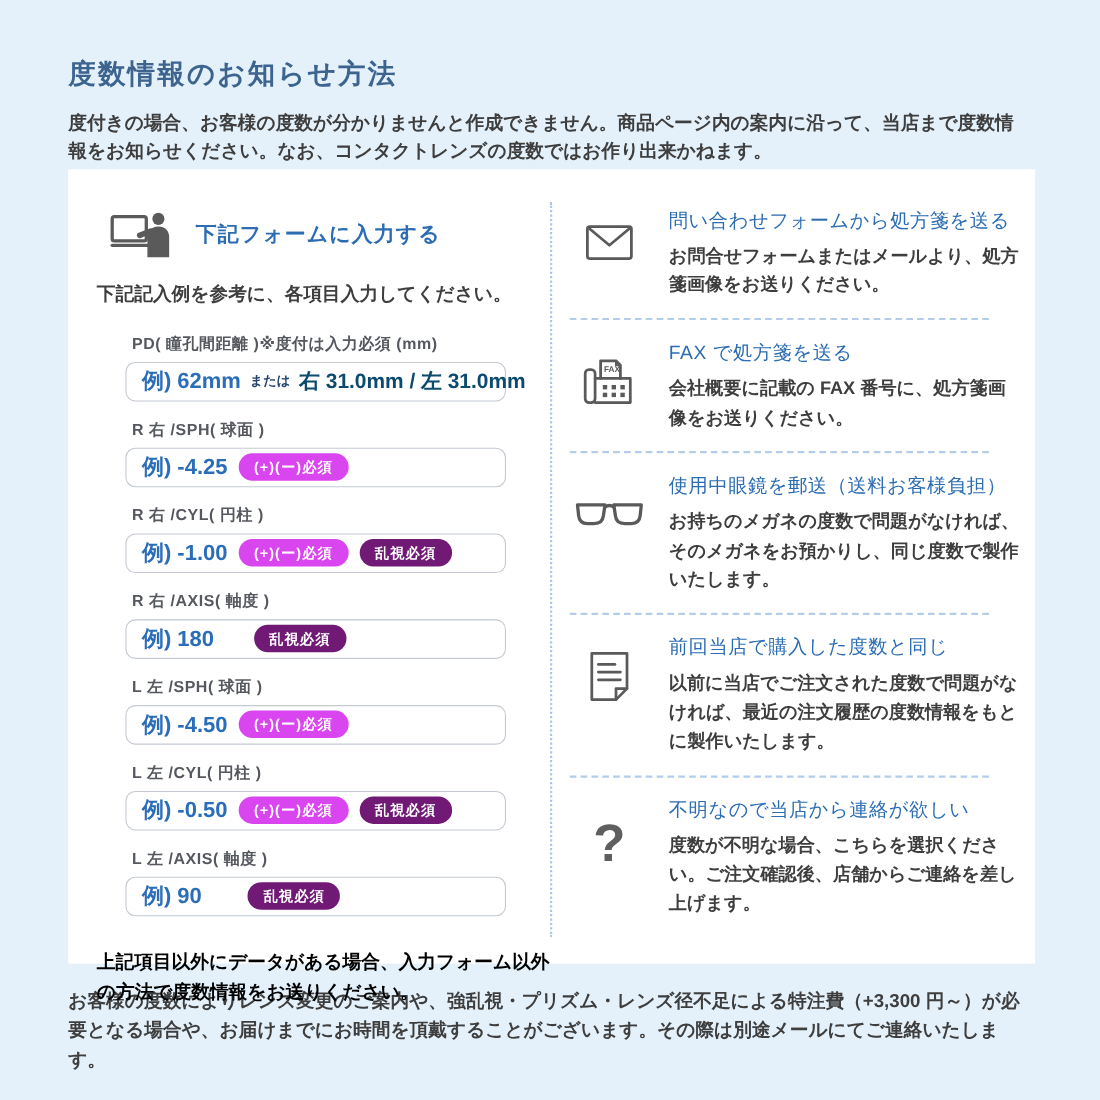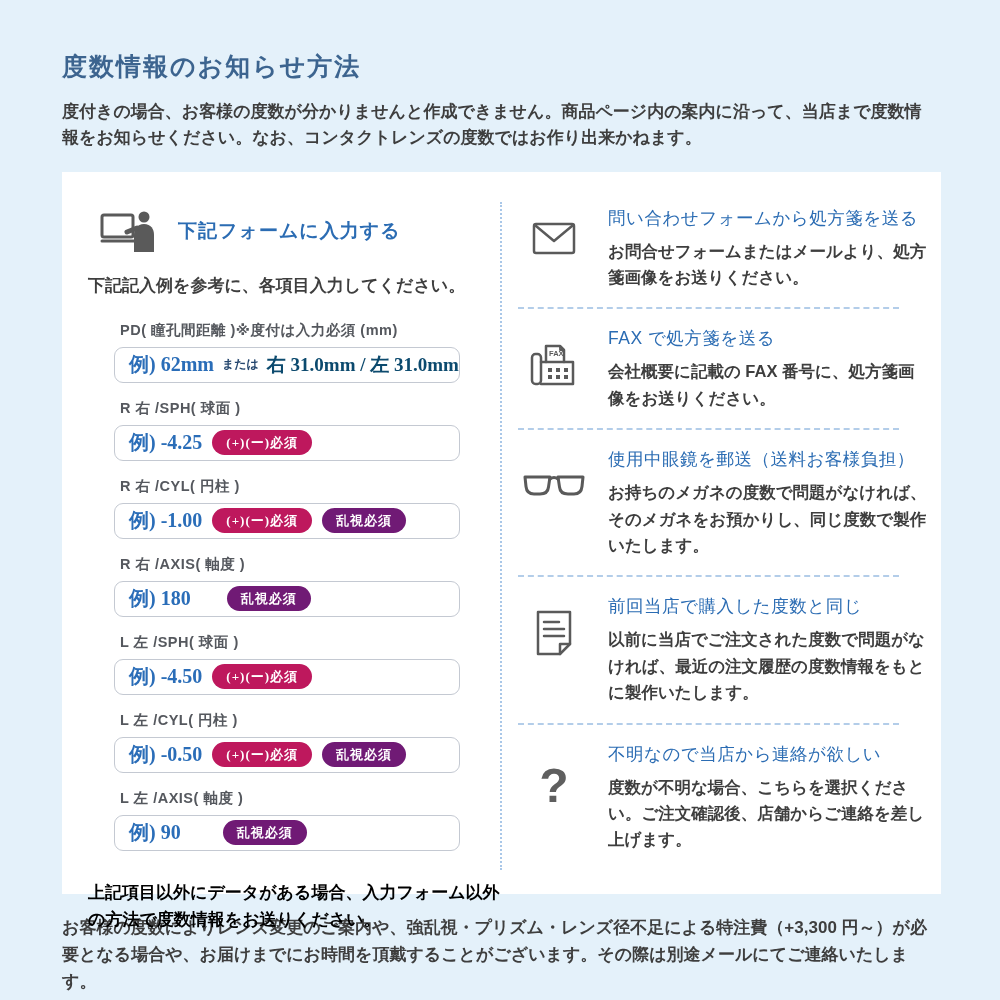--- a/index.html
+++ b/index.html
@@ -17,21 +17,21 @@
     color:#3c648f;
   }
   .intro {
     margin:16px 62px 0 62px;
     font-size:17px; line-height:1.55; color:#3e3e3e;
     font-weight:bold;
   }
 
   .panel {
     position:relative;
-    margin:20px 0 0 62px;
+    margin:2px 0 0 62px;
     width:879px; height:722px;
     background:#ffffff;
     display:flex;
   }
   .divider {
     position:absolute; left:438px; top:30px; bottom:24px;
     width:0; border-left:2px dotted #a9c7e8;
   }
 
   
@@ -46,32 +46,31 @@
   .field-label {
     margin:0 0 7px 58px;
     font-size:14.5px; font-weight:bold; color:#55585e; letter-spacing:0.5px;
   }
   .ex-box {
     margin-left:52px; width:346px; height:36px;
     border:1.5px solid #c4c9d2; border-radius:9px;
     background:#fff;
     display:flex; align-items:center; gap:10px;
     padding-left:14px;
-    font-family:Liberation Serif, serif;
   }
   .ex-main { font-size:20px; font-weight:bold; color:#2a6db8; white-space:nowrap; }
   .ex-mid  { font-size:12px; font-weight:bold; color:#24466e; white-space:nowrap; margin:0 -2px; }
   .ex-alt  { font-size:19px; font-weight:bold; color:#0c4a6e; white-space:nowrap; }
   .pill {
     display:inline-flex; align-items:center; justify-content:center;
     height:25px; padding:0 14px; border-radius:13px;
     color:#ffffff; font-size:13px; font-weight:bold; letter-spacing:1px;
     white-space:nowrap;
   }
-  .pill-blue   { background:#be185d; }
+  .pill-blue   { background:#d946ef; }
   .pill-orange { background:#701a75; }
 
   .form-note { margin:28px 0 0 26px; font-size:17px; font-weight:bold; line-height:1.6; color:#000000; }
 
   
   .col-right { flex:1; padding:34px 0 0 0; }
   .contact-item { display:flex; }
   .icon-cell {
     width:108px; flex:0 0 auto;
     display:flex; justify-content:center; align-items:flex-start;

